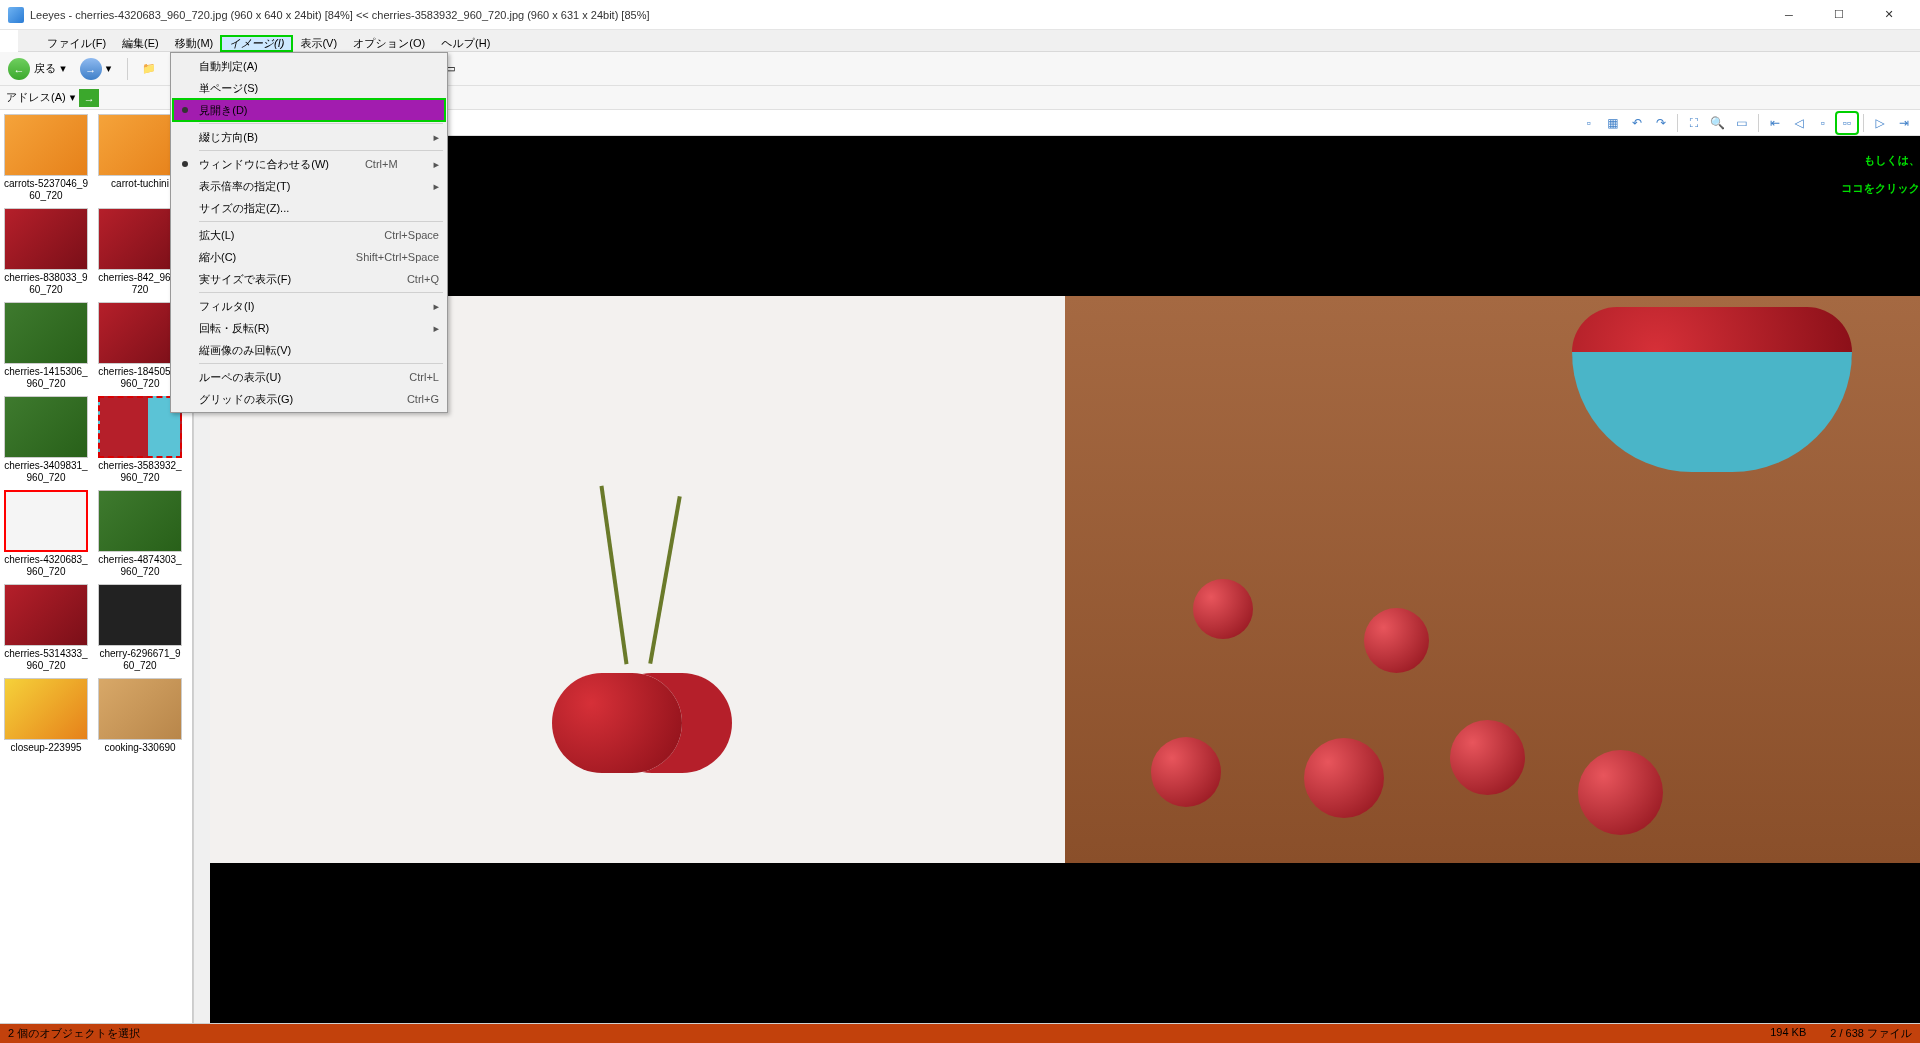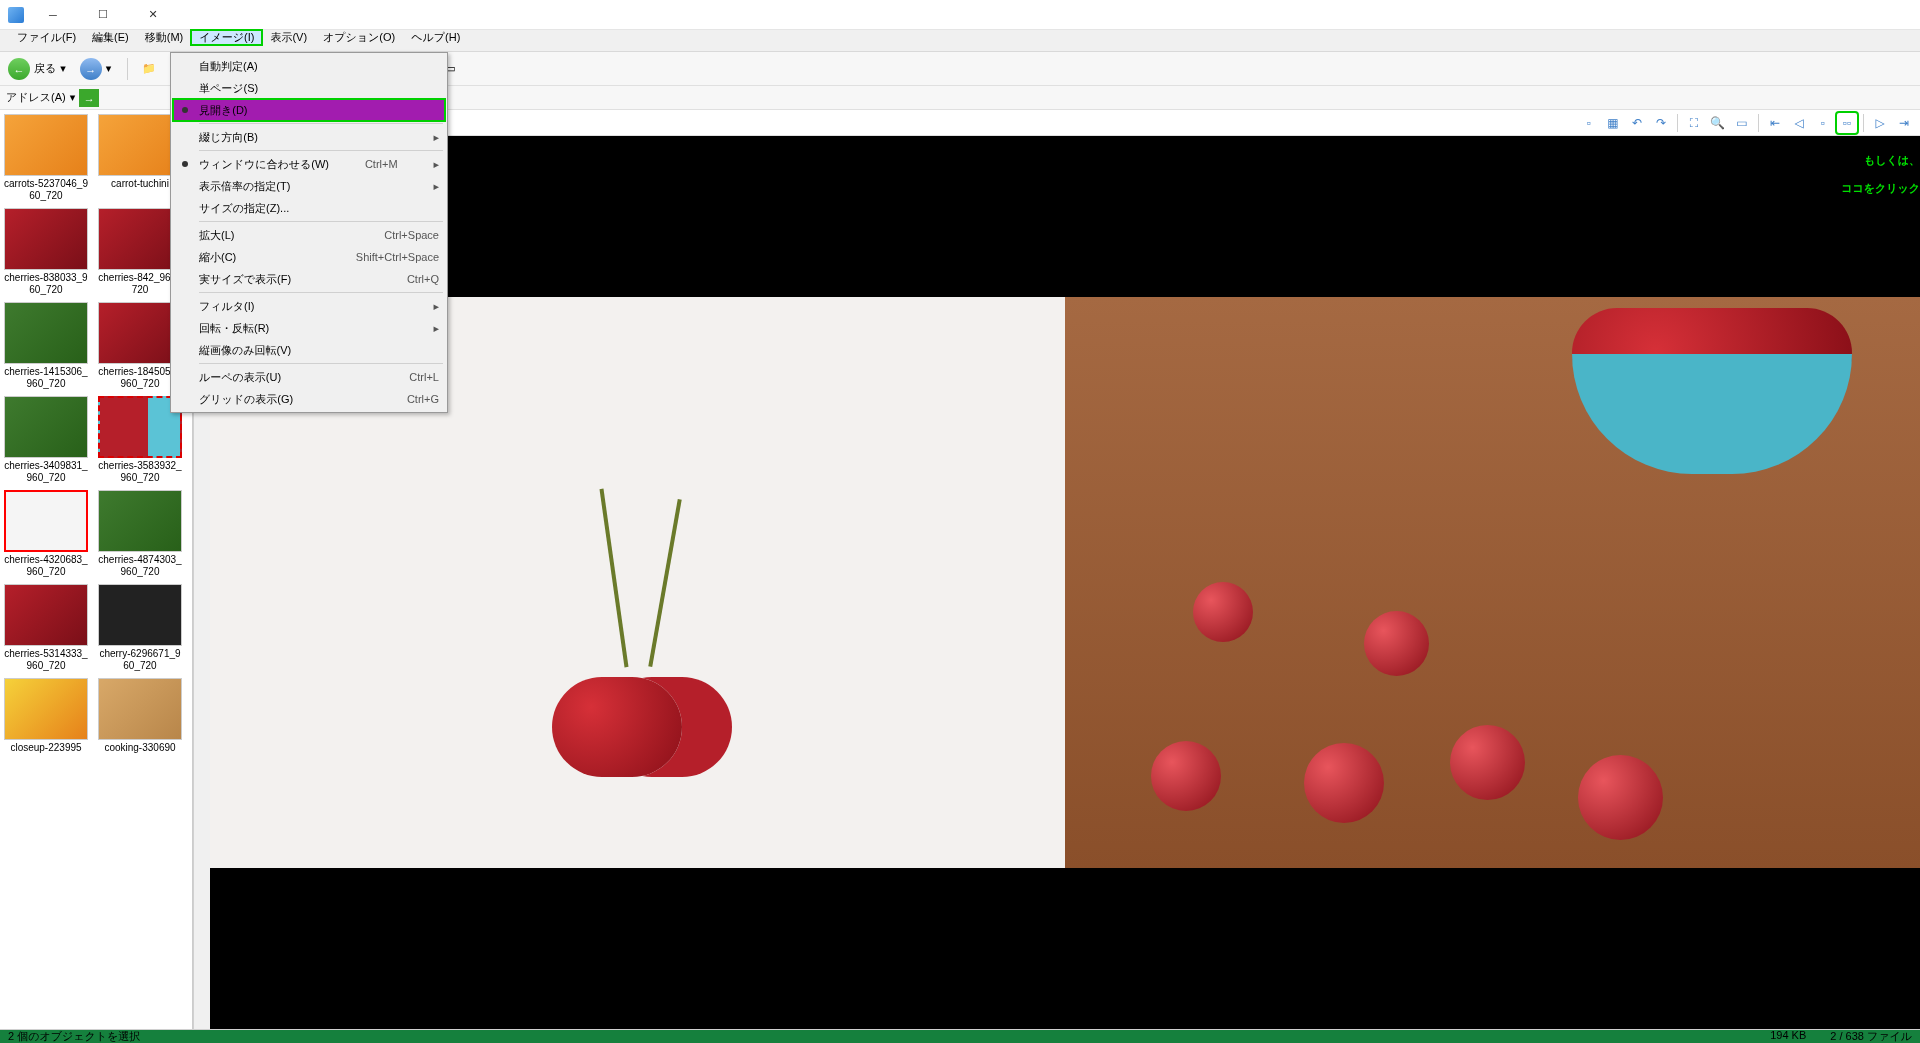--- a/index.html
+++ b/index.html
@@ -3,23 +3,23 @@
 <meta charset="utf-8">
 <style>
 * { margin: 0; padding: 0; box-sizing: border-box; font-family: "MS Gothic", "Meiryo UI", sans-serif; font-size: 11px; }
 body { width: 1920px; height: 1043px; background: #fff; overflow: hidden; display: flex; flex-direction: column; }
 .titlebar { height: 30px; display: flex; align-items: center; padding: 0 8px; background: #fff; border-bottom: 1px solid #e5e5e5; }
 .titlebar .app-icon { width: 16px; height: 16px; background: linear-gradient(135deg,#6fb3f2,#2a7bd4); border-radius: 2px; margin-right: 6px; }
 .titlebar .title { flex: 1; color: #333; }
 .titlebar .win-btns { display: flex; gap: 4px; }
 .titlebar .win-btn { width: 46px; height: 30px; display: flex; align-items: center; justify-content: center; color: #333; cursor: pointer; }
 
-.menubar { height: 22px; display: flex; align-items: flex-start; background: #f0f0f0; border-bottom: 1px solid #d9d9d9; padding-left: 9px; position: relative; z-index: 50; }
+.menubar { height: 22px; display: flex; align-items: flex-end; background: #f0f0f0; border-bottom: 1px solid #d9d9d9; padding-left: 21px; position: relative; z-index: 50; margin-left: 18px; }
 .menubar .menu-item { padding: 0 8px; display: flex; align-items: center; cursor: default; }
-.menubar .menu-item.active { background: #cde8ff; outline: 2px solid #00d000; outline-offset: -1px; }
+.menubar .menu-item.active { background: #cde8ff; outline: 2px solid #00d000; outline-offset: -1px; font-style: italic; }
 
 .dropdown { position: absolute; top: 52px; left: 170px; width: 278px; background: #f0f0f0; border: 1px solid #999; box-shadow: 2px 2px 4px rgba(0,0,0,.25); z-index: 100; padding: 2px; }
 .dropdown .dd-item { height: 22px; display: flex; align-items: center; padding: 0 6px 0 26px; position: relative; cursor: default; }
 .dropdown .dd-item.highlight { background: #a21caf; outline: 2px solid #00d000; outline-offset: -1px; }
 .dropdown .dd-item .mark { position: absolute; left: 6px; width: 12px; height: 12px; border-radius: 50%; }
 .dropdown .dd-item .mark.dot { background: #333; width: 6px; height: 6px; left: 9px; }
 .dropdown .dd-sep { height: 1px; background: #d0d0d0; margin: 2px 2px 2px 26px; }
 .dropdown .dd-item .short { margin-left: auto; color: #555; }
 .dropdown .dd-item .arrow { margin-left: auto; color: #555; }
 
@@ -67,30 +67,31 @@
 .stem-l { position: absolute; bottom: 35%; left: 47%; width: 4px; height: 180px; background: #6a7a2a; transform: rotate(-8deg); }
 .stem-l2 { position: absolute; bottom: 35%; left: 53%; width: 4px; height: 170px; background: #6a7a2a; transform: rotate(10deg); }
 .bowl-r { position: absolute; top: 10%; right: 8%; width: 280px; height: 120px; background: #4ab5c8; border-radius: 0 0 140px 140px; }
 .cherries-r { position: absolute; top: 2%; right: 8%; width: 280px; height: 90px; background: radial-gradient(circle at 30% 50%,#d63038,#8a0f18); border-radius: 50px; }
 .cherry-scatter { position: absolute; border-radius: 50%; background: radial-gradient(circle at 30% 30%,#e8555c,#8a0f18); }
 
 .overlay-text { position: absolute; color: #00e000; font-size: 23px; font-weight: bold; line-height: 28px; font-family: "Meiryo", sans-serif; }
 .overlay-text.left { top: 10px; left: 10px; }
 .overlay-text.right { top: 10px; right: 0; text-align: right; }
 
-.statusbar { height: 14px; background: #15803d; border-top: 1px solid #d0d0d0; display: flex; align-items: center; padding: 0 8px; font-size: 11px; }
+.statusbar { height: 20px; background: #c2410c; border-top: 1px solid #d0d0d0; display: flex; align-items: center; padding: 0 8px; font-size: 11px; }
 .statusbar .sb-right { margin-left: auto; display: flex; gap: 24px; }
 .scrollbar-v { width: 17px; background: #f0f0f0; border-left: 1px solid #d0d0d0; position: relative; }
 .scrollbar-thumb { position: absolute; left: 2px; right: 2px; top: 18px; height: 90px; background: #c0c0c0; border-radius: 2px; }
 </style>
 </head>
 <body>
 
 <div class="titlebar">
   <div class="app-icon"></div>
+  <div class="title">Leeyes - cherries-4320683_960_720.jpg  (960 x 640 x 24bit) [84%]   &lt;&lt;   cherries-3583932_960_720.jpg (960 x 631 x 24bit) [85%]</div>
   <div class="win-btns">
     <div class="win-btn">─</div>
     <div class="win-btn">☐</div>
     <div class="win-btn close">✕</div>
   </div>
 </div>
 
 <div class="menubar" id="menubar">
     <div class="menu-item">ファイル(F)</div>
     <div class="menu-item">編集(E)</div>

